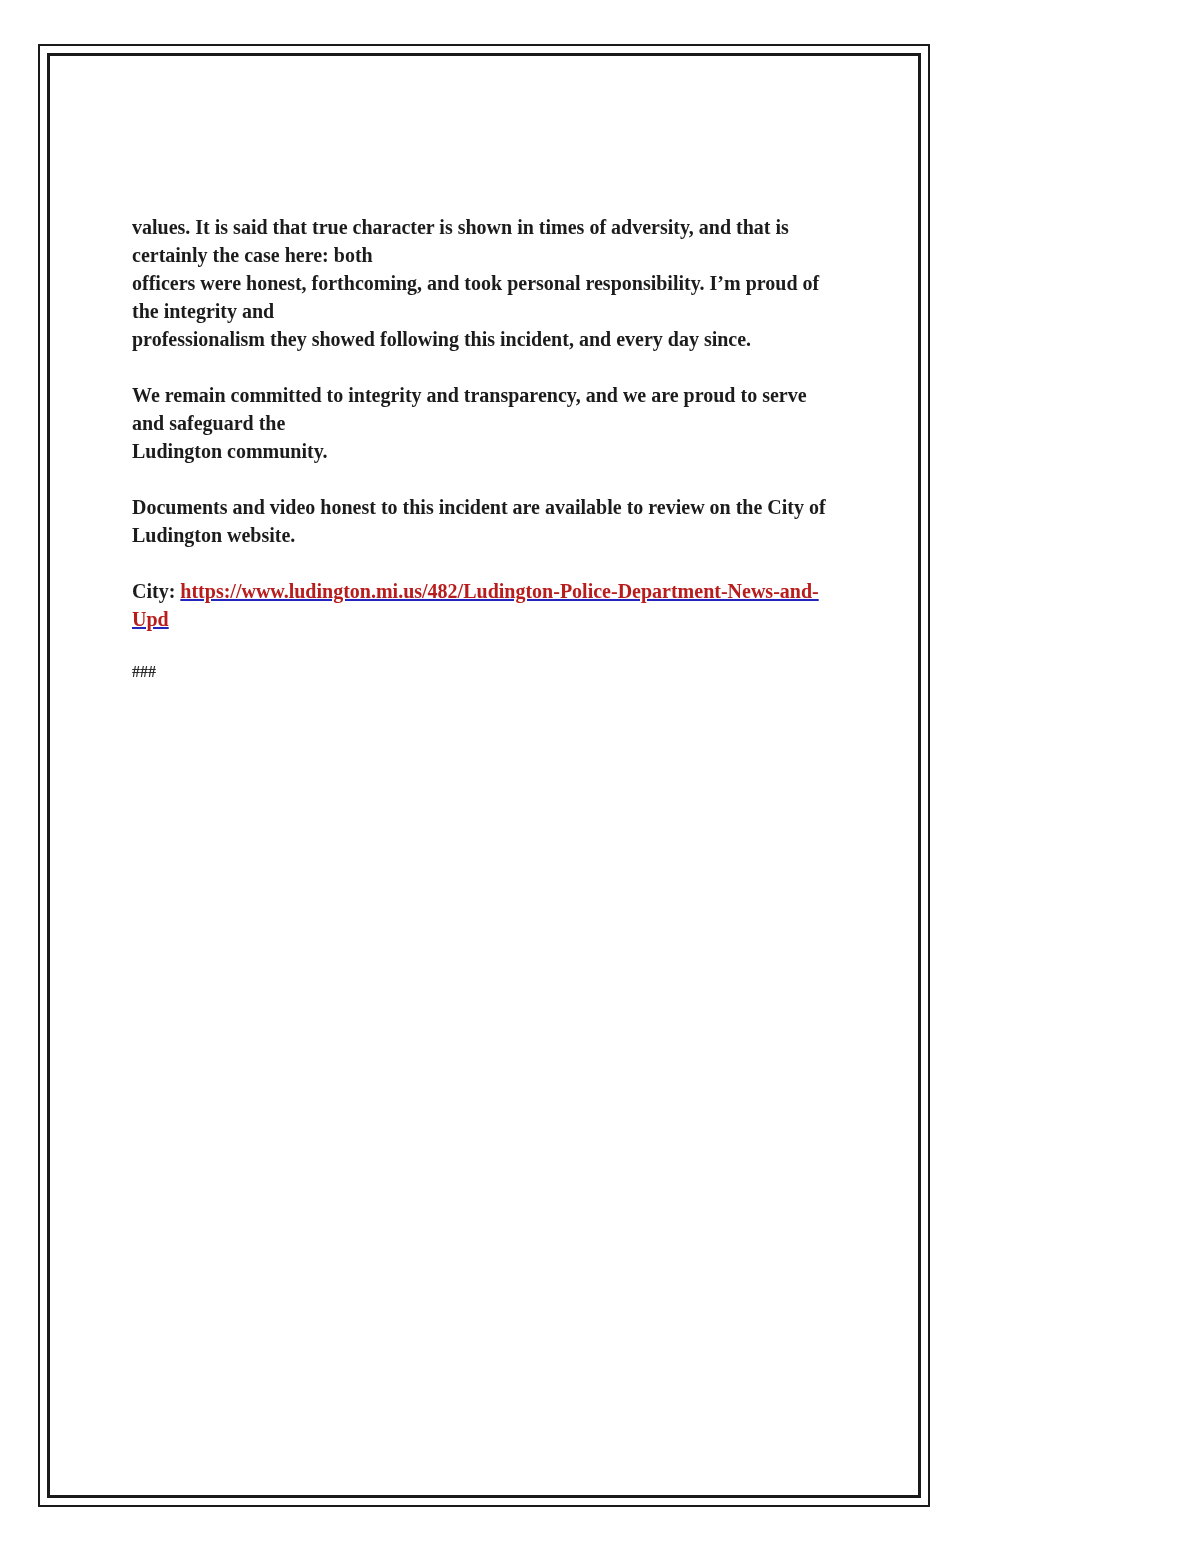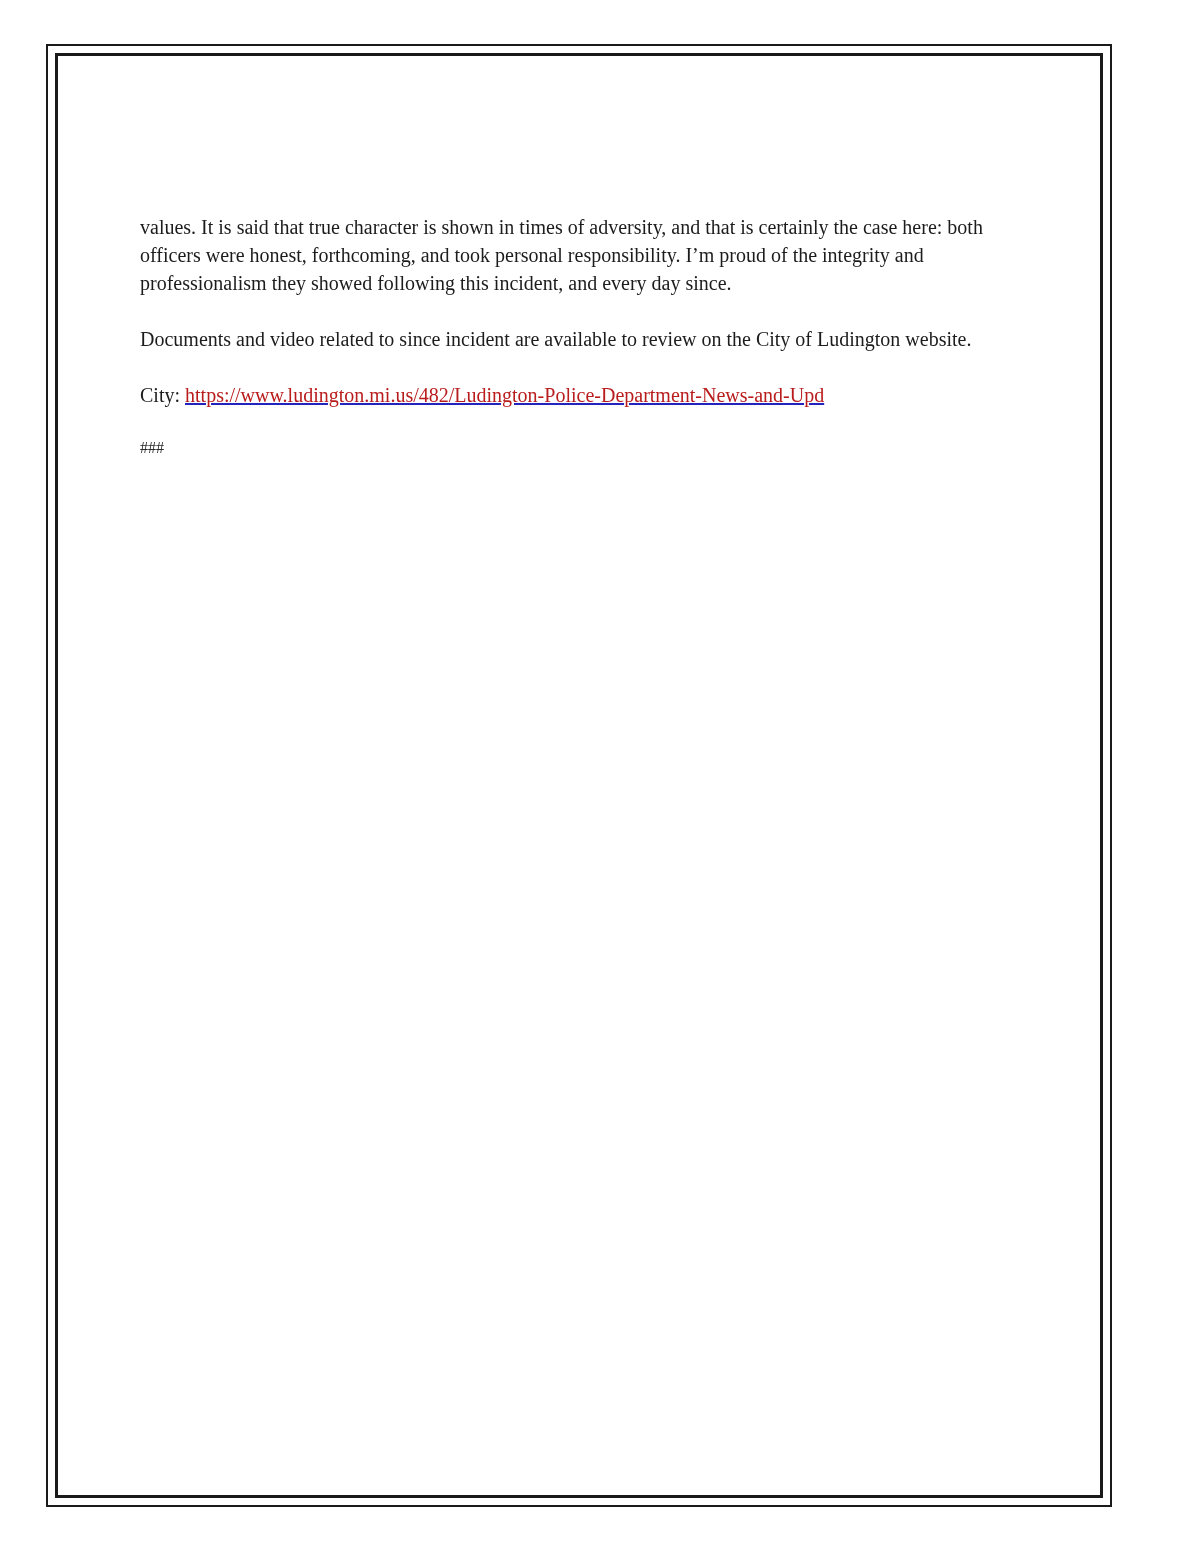--- a/index.html
+++ b/index.html
@@ -9,26 +9,27 @@
   }
   body {
     width: 1200px;
     height: 1553px;
     position: relative;
     font-family: "Liberation Serif", "DejaVu Serif", serif;
     color: #1c1c1c;
   }
   .frame-outer {
     position: absolute;
-    left: 46px;
+    left: 38px;
     top: 44px;
-    width: 1066px;
+    width: 892px;
     height: 1463px;
     box-sizing: border-box;
     border: 2px solid #1a1a1a;
+    font-weight: bold;
   }
   .frame-inner {
     position: absolute;
     left: 7px;
     top: 7px;
     right: 7px;
     bottom: 7px;
     box-sizing: border-box;
     border: 3px solid #1a1a1a;
   }
@@ -71,22 +72,24 @@
 <body>
 
 <div class="frame-outer">
   <div class="frame-inner">
     <div class="content">
 
       <p class="para">values. It is said that true character is shown in times of adversity, and that is certainly the case here: both
 officers were honest, forthcoming, and took personal responsibility. I’m proud of the integrity and
 professionalism they showed following this incident, and every day since.</p>
 
+      <p class="para">We remain committed to integrity and transparency, and we are proud to serve and safeguard the
+Ludington community.</p>
 
-      <p class="para">Documents and video related to since incident are available to review on the City of Ludington website.</p>
+      <p class="para">Documents and video honest to this incident are available to review on the City of Ludington website.</p>
 
       <p class="link-line"><span>City: </span><a class="doc-link">https://www.ludington.mi.us/482/Ludington-Police-Department-News-and-Upd</a></p>
 
       <p class="end-marker">###</p>
 
     </div>
   </div>
 </div>
 
 </body></html>

